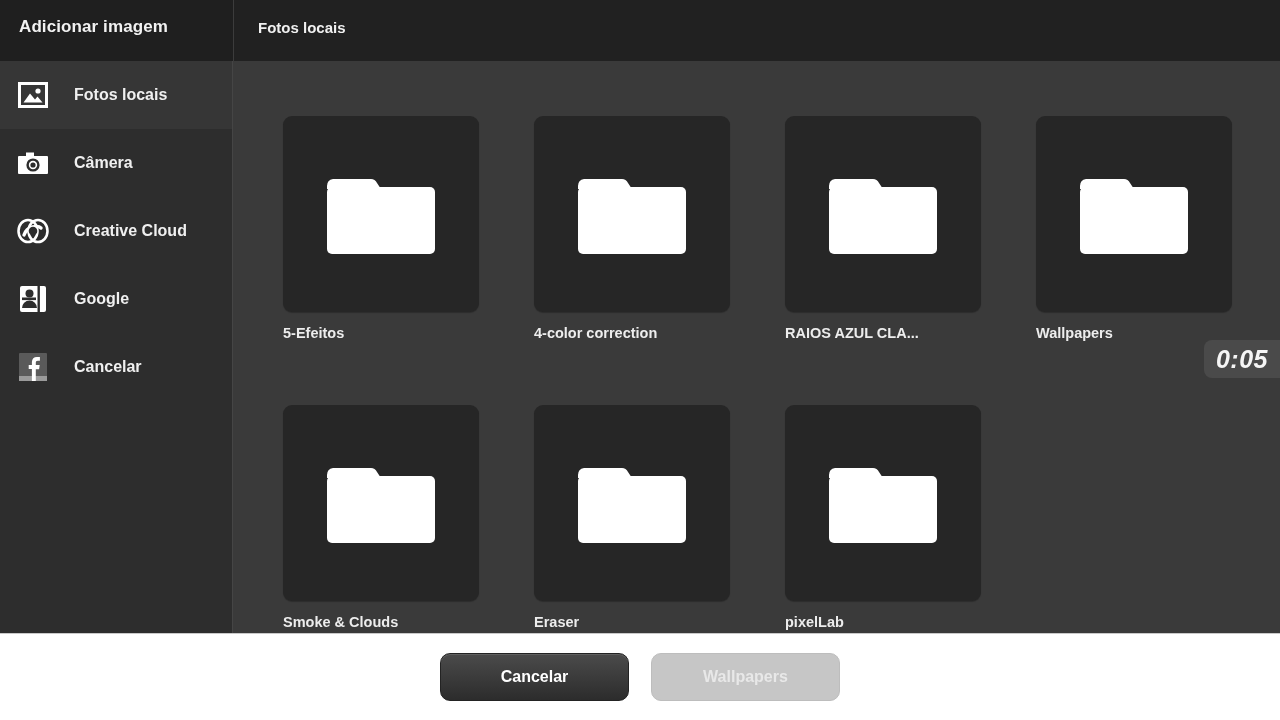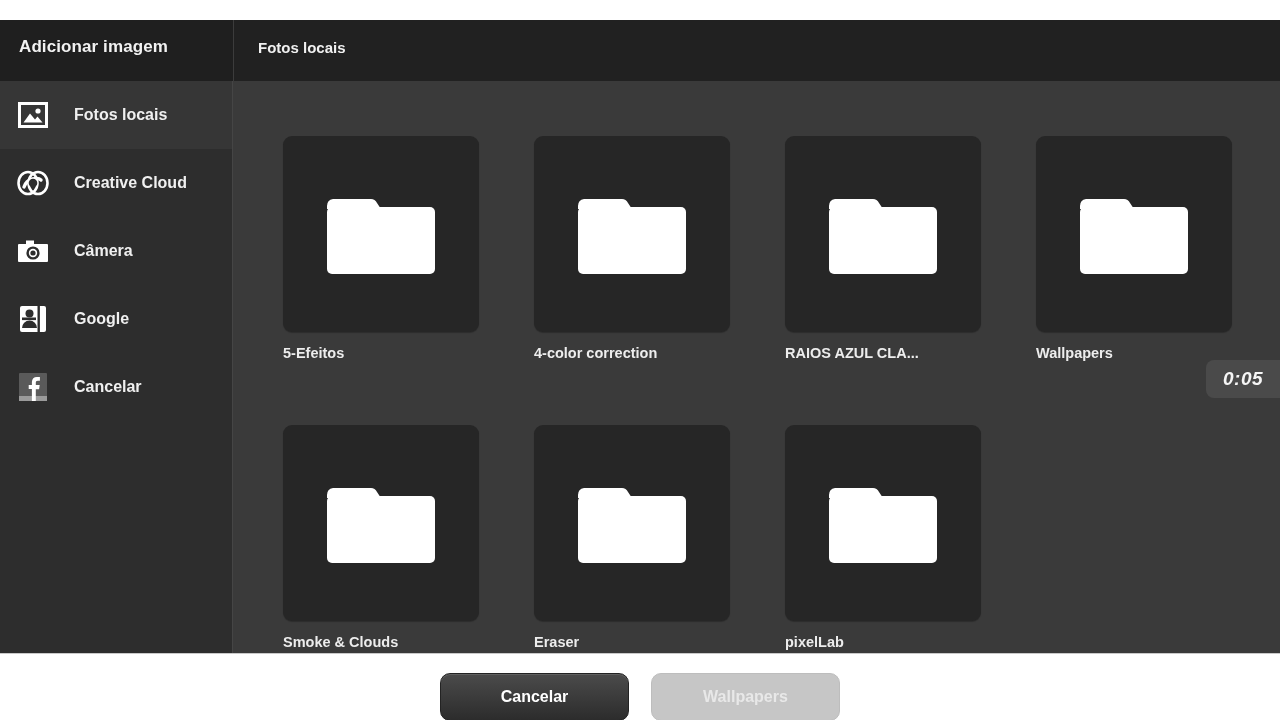--- a/index.html
+++ b/index.html
@@ -2,21 +2,21 @@
 <html><head>
 <meta charset="utf-8">
 <style>
   * { box-sizing: border-box; margin: 0; padding: 0; }
   html, body {
     width: 1280px; height: 720px;
     background: #ffffff;
     font-family: "Liberation Sans", sans-serif;
     overflow: hidden;
   }
-  #app { position: relative; width: 1280px; height: 665px; background: #a16207; margin-top: 20px; }
+  #app { position: relative; width: 1280px; height: 665px; background: #a16207; }
 
   
   .dialog-body {
     position: absolute; left: 0; top: 0;
     width: 1280px; height: 633px;
     background: #3a3a3a;
   }
 
   
   .titlebar-left {
@@ -96,21 +96,21 @@
   }
 
   
   .timer {
     position: absolute; right: 0; top: 340px;
     height: 38px; min-width: 74px;
     background: #4a4a4a;
     border-radius: 8px 0 0 8px;
     display: flex; align-items: center; justify-content: center;
     padding: 0 12px;
-    font-size: 19px; font-style: italic; font-weight: bold;
+    font-size: 25px; font-style: italic; font-weight: bold;
     color: #f5f5f5;
     font-family: "Liberation Sans", sans-serif;
     letter-spacing: .5px;
   }
 
   
   .footer {
     position: absolute; left: 0; top: 633px;
     width: 1280px; height: 87px;
     background: #ffffff;
@@ -159,50 +159,50 @@
 
       <div class="side-item selected">
         <span class="ico">
           <svg width="30" height="26" viewBox="0 0 30 26">
             <rect x="1.5" y="1.5" width="27" height="23" fill="none" stroke="#ffffff" stroke-width="3"></rect>
             <circle cx="20" cy="9" r="2.6" fill="#ffffff"></circle>
             <path d="M5.5 20.5 L12 11.5 L17 17.5 L19.5 14.5 L24.5 20.5 Z" fill="#ffffff"></path>
           </svg>
         </span>
         <span class="lbl">Fotos locais</span>
+      </div>
+
+      <div class="side-item">
+        <span class="ico">
+          <svg width="32" height="26" viewBox="0 0 32 26">
+            <path d="M2 6 h7 V2.5 h8 V6 h13 a1 1 0 0 1 1 1 v16 a1 1 0 0 1 -1 1 H2 a1 1 0 0 1 -1 -1 V7 a1 1 0 0 1 1 -1 z" fill="#ffffff"></path>
+            <circle cx="16" cy="15" r="6.6" fill="#2d2d2d"></circle>
+            <circle cx="16" cy="15" r="4.2" fill="#ffffff"></circle>
+            <circle cx="16" cy="15" r="2.6" fill="#2d2d2d"></circle>
+          </svg>
+        </span>
+        <span class="lbl">Câmera</span>
       </div>
 
       <div class="side-item">
         <span class="ico">
           <svg width="34" height="30" viewBox="0 0 34 30">
             <g fill="none" stroke="#ffffff" stroke-width="2.6">
               <ellipse cx="12" cy="15" rx="9.5" ry="11"></ellipse>
               <ellipse cx="22" cy="15" rx="9.5" ry="11"></ellipse>
             </g>
             <path d="M8 19 C11 10, 22 9, 25 12" fill="none" stroke="#ffffff" stroke-width="3.4" stroke-linecap="round"></path>
             <circle cx="17" cy="15" r="4.3" fill="#2d2d2d"></circle>
           </svg>
         </span>
         <span class="lbl">Creative Cloud</span>
       </div>
 
       <div class="side-item">
         <span class="ico">
-          <svg width="32" height="26" viewBox="0 0 32 26">
-            <path d="M2 6 h7 V2.5 h8 V6 h13 a1 1 0 0 1 1 1 v16 a1 1 0 0 1 -1 1 H2 a1 1 0 0 1 -1 -1 V7 a1 1 0 0 1 1 -1 z" fill="#ffffff"></path>
-            <circle cx="16" cy="15" r="6.6" fill="#2d2d2d"></circle>
-            <circle cx="16" cy="15" r="4.2" fill="#ffffff"></circle>
-            <circle cx="16" cy="15" r="2.6" fill="#2d2d2d"></circle>
-          </svg>
-        </span>
-        <span class="lbl">Câmera</span>
-      </div>
-
-      <div class="side-item">
-        <span class="ico">
           <svg width="28" height="28" viewBox="0 0 28 28">
             <rect x="1" y="1" width="26" height="26" rx="2" fill="#ffffff"></rect>
             <circle cx="10.5" cy="8.5" r="4" fill="#2d2d2d"></circle>
             <path d="M3 23 a7.5 7.5 0 0 1 15 0 z" fill="#2d2d2d"></path>
             <rect x="18.5" y="1" width="2.4" height="26" fill="#2d2d2d"></rect>
             <rect x="3" y="12.5" width="14" height="2.6" fill="#2d2d2d"></rect>
           </svg>
         </span>
         <span class="lbl">Google</span>
       </div>

